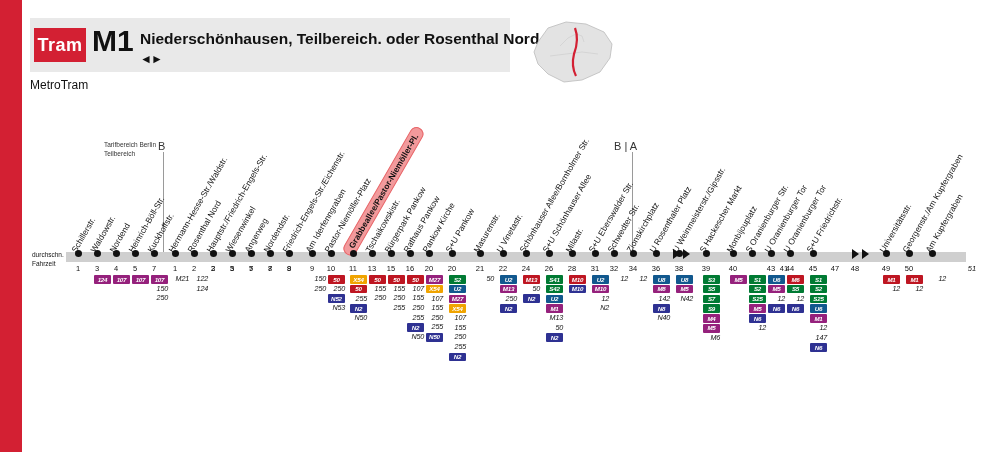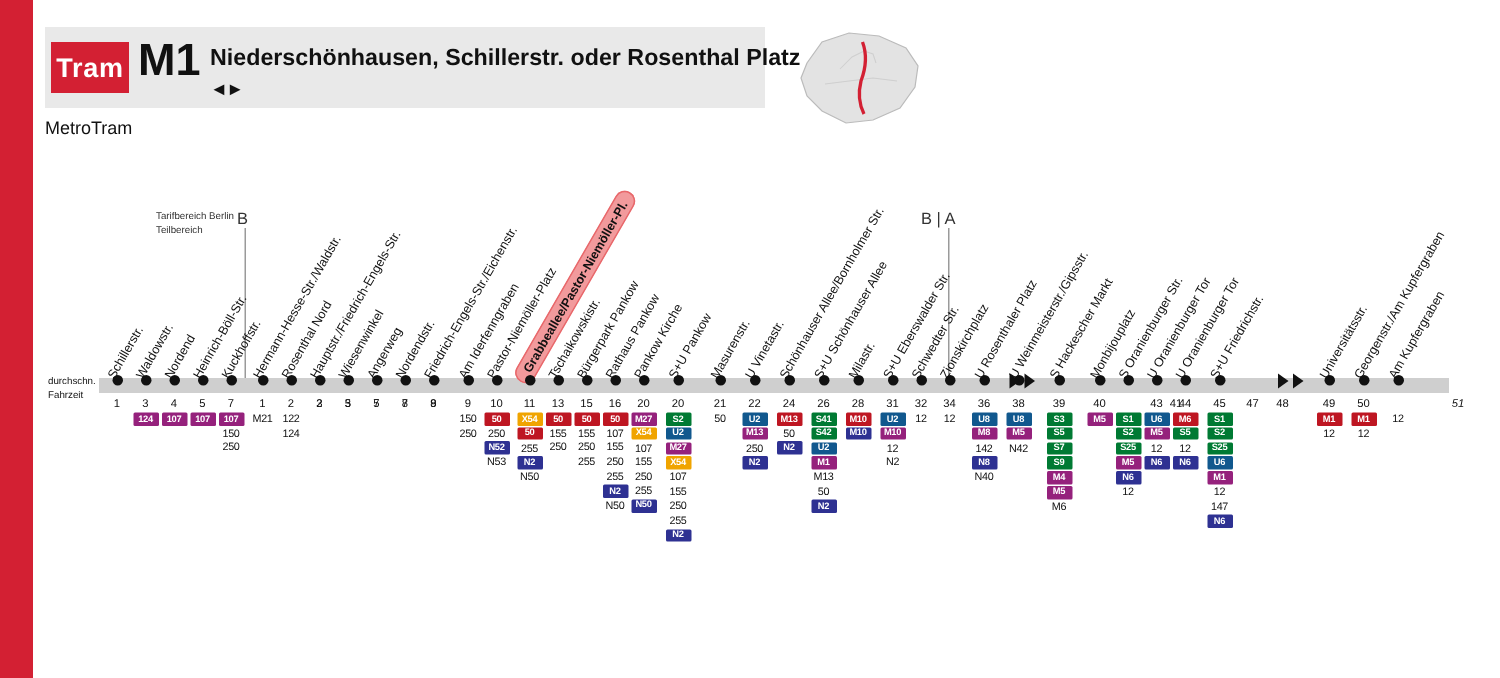--- a/index.html
+++ b/index.html
@@ -74,21 +74,21 @@
   .dot{
     position:absolute;top:250px;width:7px;height:7px;border-radius:50%;
     background:#111;margin-left:-3.5px;
   }
   .num{
     position:absolute;top:264px;font-size:7.5px;color:#111;text-align:center;
     width:20px;margin-left:-10px;
   }
   .conn{
     position:absolute;top:275px;width:28px;margin-left:-14px;
-    display:flex;flex-direction:column;align-items:center;gap:1.2px;
+    display:flex;flex-direction:column;align-items:flex-end;gap:1.2px;font-style:italic;
   }
   .badge{
     font-size:6.2px;line-height:7.6px;color:#ffffff;font-weight:bold;
     padding:0.5px 2px;border-radius:1px;min-width:13px;text-align:center;
     letter-spacing:-.2px;white-space:nowrap;
   }
   .plain{
     font-size:7.2px;color:#111;line-height:8.4px;text-align:center;letter-spacing:-.2px;
   }
   .tri{
@@ -98,21 +98,21 @@
   }
 </style>
 </head>
 <body>
 
 <div class="left-bar"></div>
 
 <div class="header-band"></div>
 <div class="tram-logo">Tram</div>
 <div class="line-number">M1</div>
-<div class="dest-line1">Niederschönhausen, Schillerstr. oder Rosenthal Platz</div>
+<div class="dest-line1">Niederschönhausen, Teilbereich. oder Rosenthal Nord</div>
 <div class="dest-line2">
   <span class="arrows">◄►</span>
 </div>
 <div class="metrotram">MetroTram</div>
 
 <div class="map-box">
   <svg width="110" height="80" viewBox="0 0 110 80">
     <path d="M18,30 L14,40 L18,52 L28,62 L44,70 L62,68 L80,60 L90,46 L92,32 L84,20 L66,12 L46,10 L28,16 Z" fill="#E3E3E3" stroke="#BBBBBB" stroke-width="0.8"></path>
     <path d="M40,34 L48,26 L56,22 L62,24 L64,30" fill="none" stroke="#CFCFCF" stroke-width="0.7"></path>
     <path d="M30,44 L46,42 L62,40 L78,42" fill="none" stroke="#CFCFCF" stroke-width="0.7"></path>

